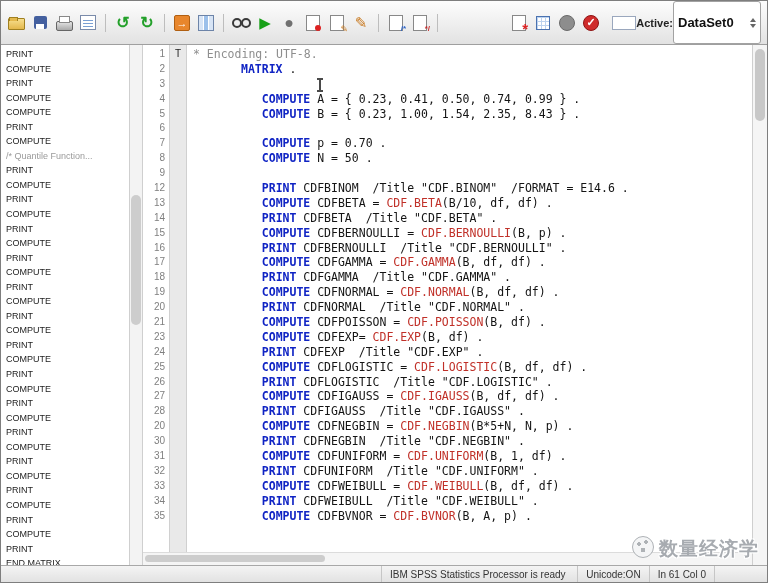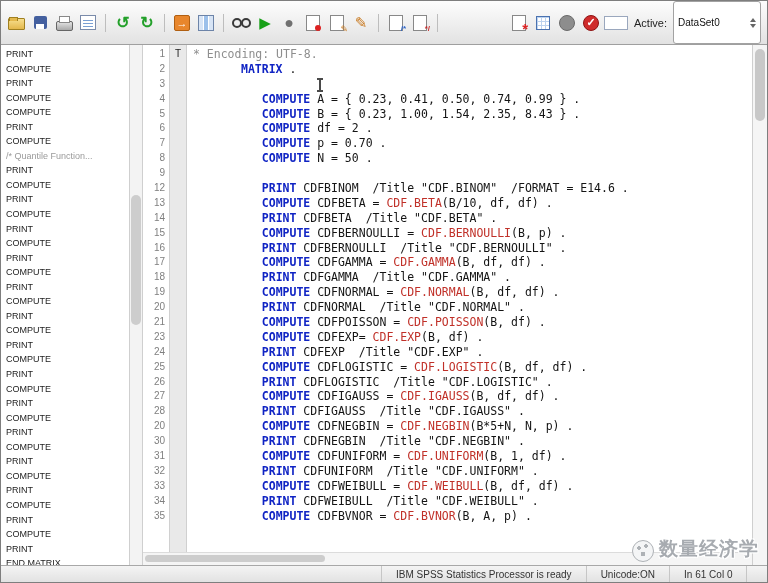--- a/index.html
+++ b/index.html
@@ -43,25 +43,25 @@
   .k-pencil::before{content:"✎";font-size:15px;color:#c8781e;}
   .k-comment::after{content:"/*";position:absolute;right:1px;bottom:1px;font-size:8px;font-weight:bold;color:#2a62c8;}
   .k-uncomment::after{content:"*/";position:absolute;right:1px;bottom:1px;font-size:8px;font-weight:bold;color:#c82a2a;}
   .k-macro::after{content:"*";position:absolute;right:2px;bottom:-3px;font-size:15px;font-weight:bold;color:#d22;}
   .k-grid::before{content:"";position:absolute;inset:4px;background:#fff;border:1px solid #4a72b0;
         background-image:linear-gradient(#bcd2ee 1px,transparent 1px),linear-gradient(90deg,#bcd2ee 1px,transparent 1px);
         background-size:4px 4px;}
   .k-pause::before{content:"";position:absolute;inset:3px;border-radius:50%;background:#8d8d8d;border:1px solid #6a6a6a;}
   .k-redcheck::before{content:"";position:absolute;inset:3px;border-radius:50%;background:#cf2b2b;border:1px solid #8e1414;}
   .k-redcheck::after{content:"✓";position:relative;color:#fff;font-size:11px;font-weight:bold;}
-  .tb-right{margin-left:auto;display:flex;align-items:center;gap:6px;padding-right:2px;}
+  .tb-right{margin-left:auto;display:flex;align-items:center;padding-right:2px;font-weight:bold;}
   .mini-field{width:22px;height:12px;background:#fff;border:1px solid #9aa7bd;}
   .active-label{font-size:11px;color:#222;}
   .combo{min-width:78px;height:17px;background:#fff;border:1px solid #a2a2a2;border-radius:3px;
-         display:flex;align-items:center;font-size:10px;padding:12px 4px;gap:4px;color:#111;}
+         display:flex;align-items:center;font-size:13px;padding:12px 4px;gap:4px;color:#111;}
   .combo-arrows{display:flex;flex-direction:column;gap:2px;margin-left:auto;}
   .combo-arrows i{width:0;height:0;border-left:3px solid transparent;border-right:3px solid transparent;}
   .combo-arrows i.up{border-bottom:4px solid #666;}
   .combo-arrows i.dn{border-top:4px solid #666;}
   
   .main{flex:1;min-height:0;display:flex;}
   .sidebar{flex:0 0 128px;background:#fff;overflow:hidden;padding-top:2px;}
   .sb-item{height:14.55px;line-height:14.55px;font-size:9px;color:#1c1c1c;padding-left:5px;
            white-space:nowrap;overflow:hidden;}
   .sb-cm{color:#9a9a9a;}
@@ -83,25 +83,25 @@
   .cm{color:#8e8e8e;}
   .tx{color:#141414;}
   .hscroll{flex:0 0 12px;background:#f5f5f5;border-top:1px solid #dcdcdc;position:relative;}
   .h-thumb{position:absolute;left:2px;top:2px;width:180px;height:7px;background:#cdcdcd;border-radius:4px;}
   .vscroll{flex:0 0 14px;background:#f5f5f5;border-left:1px solid #cfcfcf;position:relative;}
   .v-thumb{position:absolute;left:2px;right:2px;top:4px;height:72px;background:#c8c8c8;border-radius:5px;}
   
   .statusbar{flex:0 0 16px;display:flex;align-items:center;background:linear-gradient(#f4f4f4,#e2e2e2);
              border-top:1px solid #a8a8a8;font-size:10px;color:#333;}
   .sb-spacer-l{flex:0 0 380px;height:100%;}
-  .sb-cell{padding:0 14px;height:100%;display:flex;align-items:center;border-left:1px solid #c6c6c6;white-space:nowrap;}
+  .sb-cell{padding:0 8px;height:100%;display:flex;align-items:center;border-left:1px solid #c6c6c6;white-space:nowrap;}
   .sb-flex{flex:1;}
   .sb-spacer-r{flex:0 0 52px;height:100%;border-left:1px solid #c6c6c6;}
   
-  .watermark{position:absolute;right:8px;bottom:20px;display:flex;align-items:flex-end;gap:5px;pointer-events:none;}
+  .watermark{position:absolute;right:8px;bottom:20px;display:flex;align-items:flex-start;gap:5px;pointer-events:none;}
   .wm-logo{width:20px;height:20px;border-radius:50%;background:#f4f5f6;border:1px solid #aeb2b6;
            background-image:radial-gradient(circle 2px at 6px 7px,#aeb2b6 98%,transparent),
                             radial-gradient(circle 2px at 13px 5px,#aeb2b6 98%,transparent),
                             radial-gradient(circle 2.5px at 10px 13px,#aeb2b6 98%,transparent);}
   .wm-text{font-size:19px;font-weight:bold;letter-spacing:1px;color:#a7abb0;
            font-family:"DejaVu Sans",sans-serif;
            text-shadow:-1px -1px 0 #fff,1px -1px 0 #fff,-1px 1px 0 #fff,1px 1px 0 #fff;}
   
   .ibeam{position:absolute;left:318px;top:78px;width:2px;height:12px;background:#4a4a4a;}
   .ibeam::before,.ibeam::after{content:"";position:absolute;left:-2px;width:6px;height:2px;background:#4a4a4a;}
@@ -209,21 +209,21 @@
     </div>
     <div class="editor">
       <div class="code-area">
         <div class="gutter-bg"></div>
         <div style="position:relative;">
             <div class="row"><span class="ln">1</span><span class="gut">T</span><span class="code"><span class="cm">* Encoding: UTF-8.</span></span></div>
             <div class="row"><span class="ln">2</span><span class="gut"></span><span class="code"><span class="kw">MATRIX</span><span class="tx"> .</span></span></div>
             <div class="row"><span class="ln">3</span><span class="gut"></span><span class="code"></span></div>
             <div class="row"><span class="ln">4</span><span class="gut"></span><span class="code"><span class="tx">   </span><span class="kw">COMPUTE</span><span class="tx"> A = { 0.23, 0.41, 0.50, 0.74, 0.99 } .</span></span></div>
             <div class="row"><span class="ln">5</span><span class="gut"></span><span class="code"><span class="tx">   </span><span class="kw">COMPUTE</span><span class="tx"> B = { 0.23, 1.00, 1.54, 2.35, 8.43 } .</span></span></div>
-            <div class="row"><span class="ln">6</span><span class="gut"></span><span class="code"><span class="tx">   </span><span class="kw">COMPUTE</span><span class="tx"> df = 2 .</span></span></div>
+            <div class="row"><span class="ln">6</span><span class="gut"></span></div>
             <div class="row"><span class="ln">7</span><span class="gut"></span><span class="code"><span class="tx">   </span><span class="kw">COMPUTE</span><span class="tx"> p = 0.70 .</span></span></div>
             <div class="row"><span class="ln">8</span><span class="gut"></span><span class="code"><span class="tx">   </span><span class="kw">COMPUTE</span><span class="tx"> N = 50 .</span></span></div>
             <div class="row"><span class="ln">9</span><span class="gut"></span><span class="code"></span></div>
             <div class="row"><span class="ln">12</span><span class="gut"></span><span class="code"><span class="tx">   </span><span class="kw">PRINT</span><span class="tx"> CDFBINOM  /Title "CDF.BINOM"  /FORMAT = E14.6 .</span></span></div>
             <div class="row"><span class="ln">13</span><span class="gut"></span><span class="code"><span class="tx">   </span><span class="kw">COMPUTE</span><span class="tx"> CDFBETA = </span><span class="fn">CDF.BETA</span><span class="tx">(B/10, df, df) .</span></span></div>
             <div class="row"><span class="ln">14</span><span class="gut"></span><span class="code"><span class="tx">   </span><span class="kw">PRINT</span><span class="tx"> CDFBETA  /Title "CDF.BETA" .</span></span></div>
             <div class="row"><span class="ln">15</span><span class="gut"></span><span class="code"><span class="tx">   </span><span class="kw">COMPUTE</span><span class="tx"> CDFBERNOULLI = </span><span class="fn">CDF.BERNOULLI</span><span class="tx">(B, p) .</span></span></div>
             <div class="row"><span class="ln">16</span><span class="gut"></span><span class="code"><span class="tx">   </span><span class="kw">PRINT</span><span class="tx"> CDFBERNOULLI  /Title "CDF.BERNOULLI" .</span></span></div>
             <div class="row"><span class="ln">17</span><span class="gut"></span><span class="code"><span class="tx">   </span><span class="kw">COMPUTE</span><span class="tx"> CDFGAMMA = </span><span class="fn">CDF.GAMMA</span><span class="tx">(B, df, df) .</span></span></div>
             <div class="row"><span class="ln">18</span><span class="gut"></span><span class="code"><span class="tx">   </span><span class="kw">PRINT</span><span class="tx"> CDFGAMMA  /Title "CDF.GAMMA" .</span></span></div>

